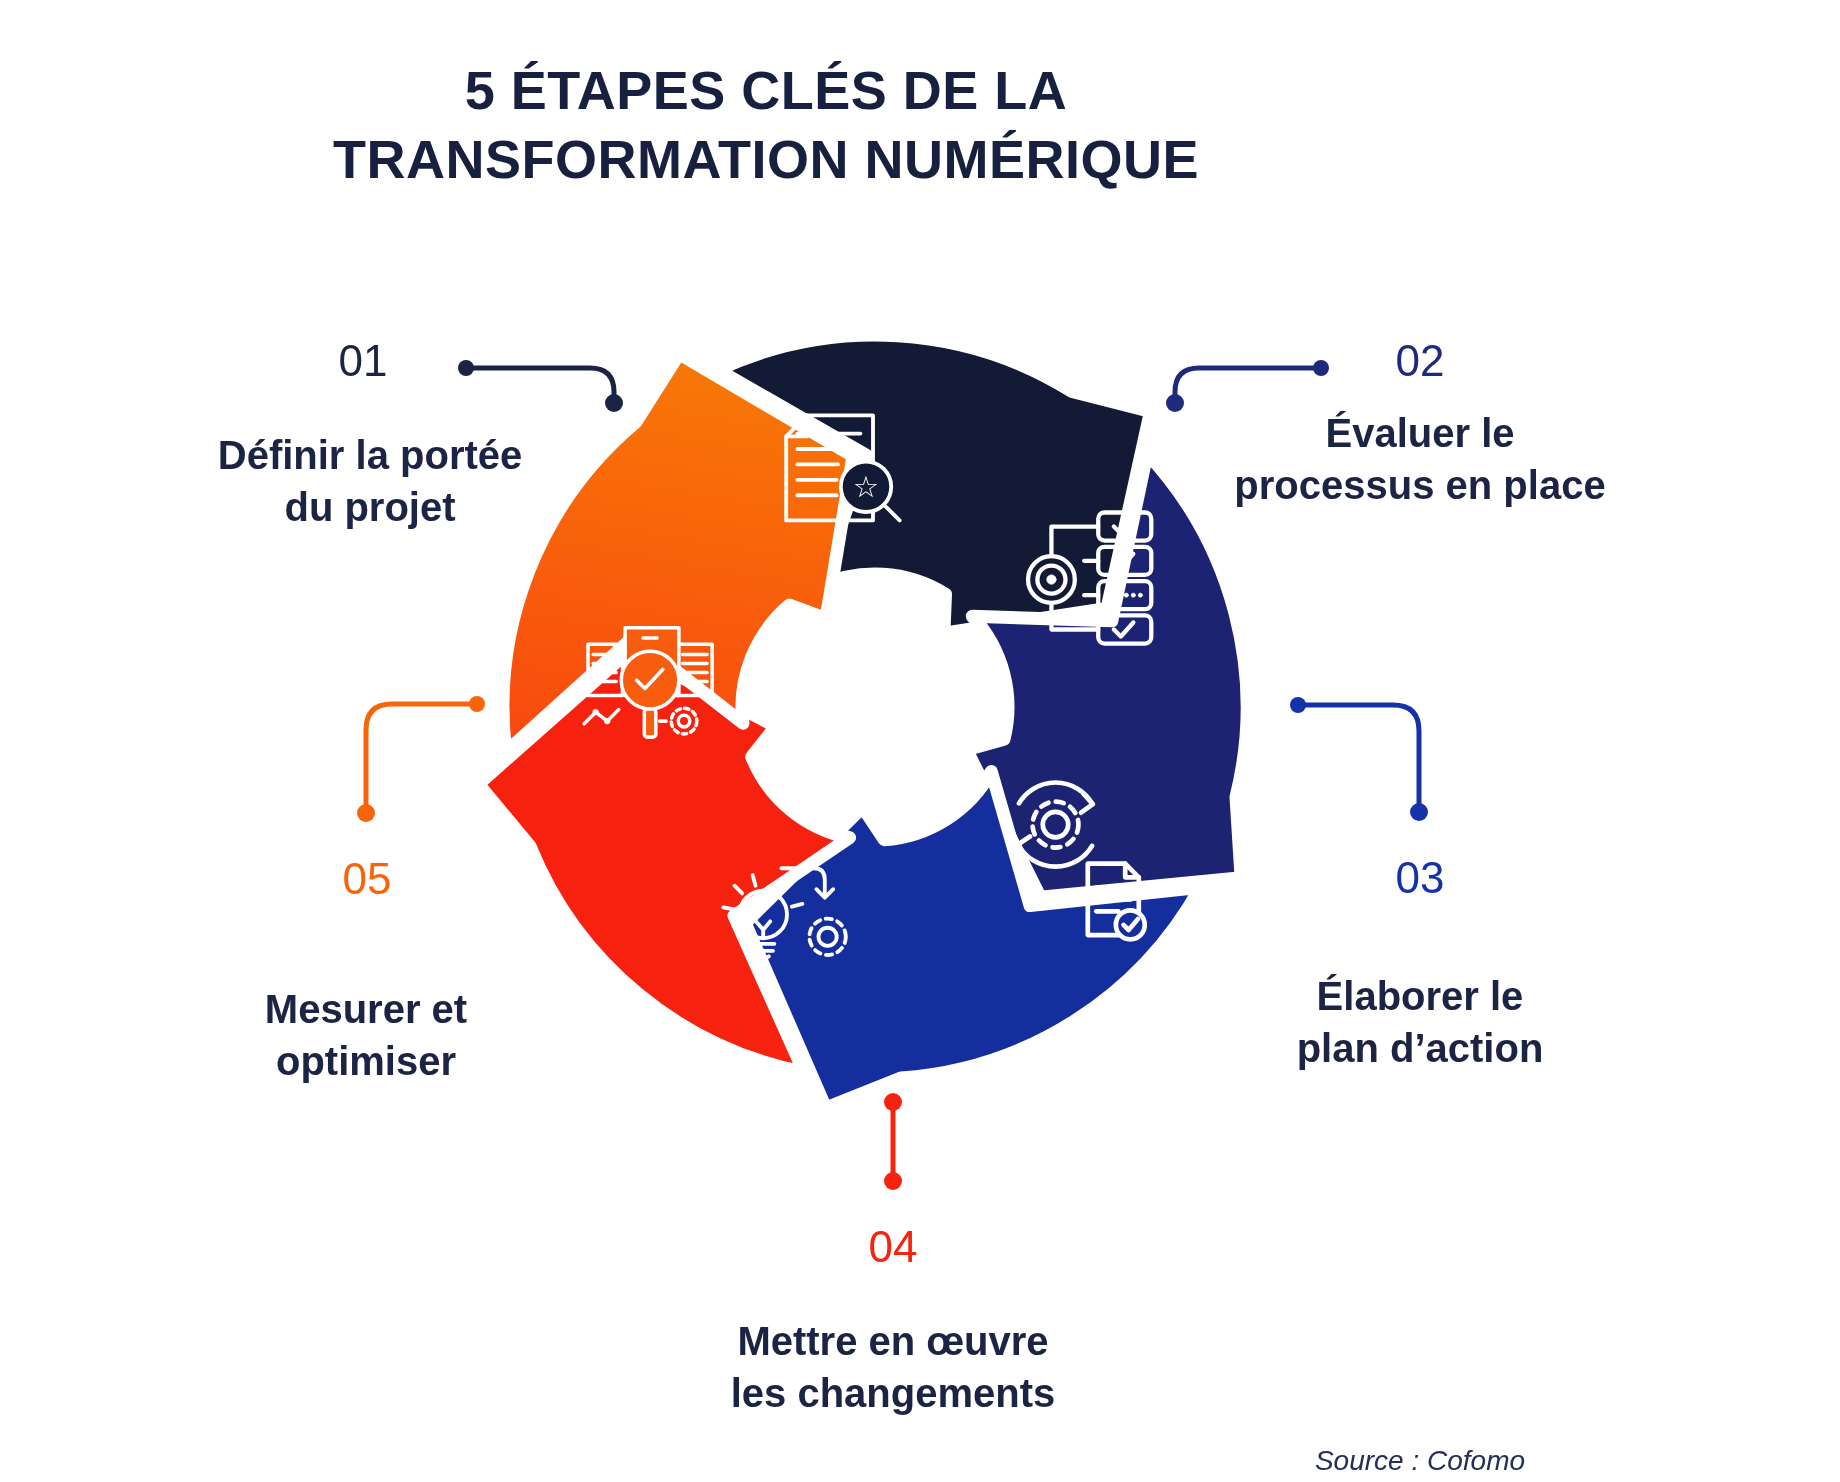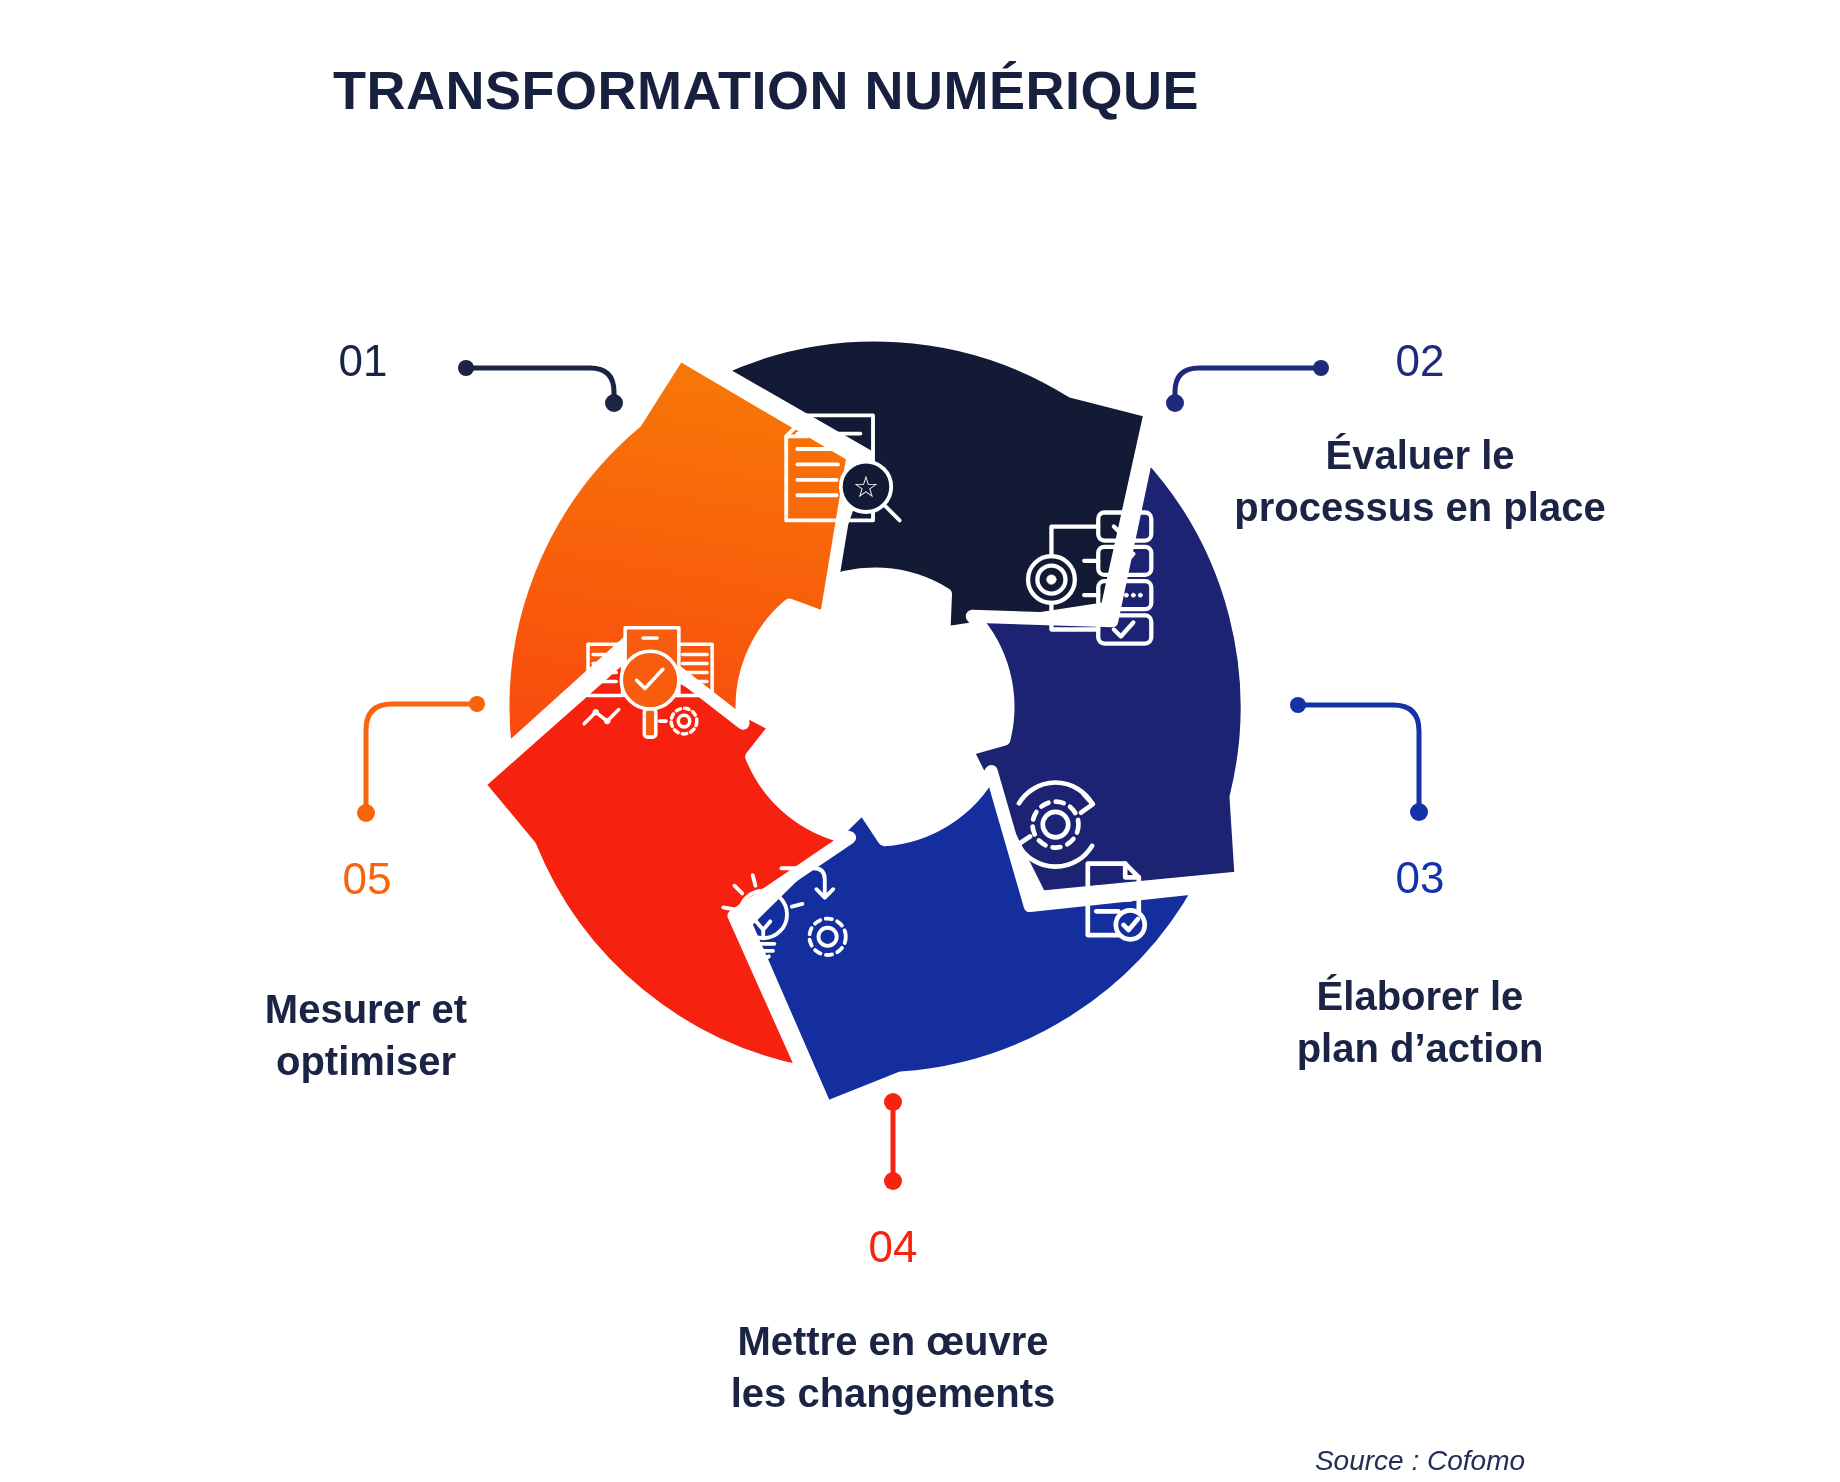--- a/index.html
+++ b/index.html
@@ -18,20 +18,21 @@
   .ic *{stroke:#ffffff;fill:none;stroke-width:5.5;stroke-linecap:round;stroke-linejoin:round;}
   .ic .wf{fill:#ffffff;stroke-width:1;}
   .ic text{stroke:none;fill:#ffffff;font-family:"DejaVu Sans",sans-serif;}
 </style>
 </head>
 <body>
 
 <div id="stage">
 
   <div class="title" style="color: rgb(23, 32, 63);">
+    <div>5 ÉTAPES CLÉS DE LA</div>
     <div>TRANSFORMATION NUMÉRIQUE</div>
   </div>
 
   <svg id="diagram" width="1840" height="1482" viewBox="0 0 1840 1482" xmlns="http://www.w3.org/2000/svg">
     <defs>
       <linearGradient id="grad5" x1="0" y1="1" x2="0.15" y2="0">
         <stop id="g5a" offset="0" stop-color="#f8480f"></stop>
         <stop id="g5b" offset="1" stop-color="#f87607"></stop>
       </linearGradient>
     </defs>
@@ -165,21 +166,23 @@
       <circle cx="50" cy="58" r="9"></circle>
     </g>
   </svg>
 
   <div class="num" style="left: 363px; top: 361px; color: rgb(27, 36, 68);">01</div>
   <div class="num" style="left: 1420px; top: 361px; color: rgb(32, 42, 124);">02</div>
   <div class="num" style="left: 1420px; top: 878px; color: rgb(20, 51, 168); text-align: center;">03</div>
   <div class="num" style="left: 893px; top: 1247px; color: rgb(246, 35, 15); text-align: right;">04</div>
   <div class="num" style="left: 367px; top: 879px; color: rgb(248, 100, 10);">05</div>
 
-  <div class="lbl" style="left: 1420px; top: 481px; color: rgb(27, 36, 68);">Évaluer le
+  <div class="lbl" style="left: 370px; top: 481px; color: rgb(27, 36, 68);">Définir la portée
+du projet</div>
+  <div class="lbl" style="left: 1420px; top: 459px; color: rgb(27, 36, 68);">Évaluer le
 processus en place</div>
   <div class="lbl" style="left: 1420px; top: 1022px; color: rgb(27, 36, 68);">Élaborer le
 plan d’action</div>
   <div class="lbl" style="left: 893px; top: 1367px; color: rgb(27, 36, 68);">Mettre en œuvre
 les changements</div>
   <div class="lbl" style="left: 366px; top: 1035px; color: rgb(27, 36, 68);">Mesurer et
 optimiser</div>
 
   <div class="source" style="color: rgb(37, 46, 85); margin-top: 24px;">Source : Cofomo</div>
 </div>

